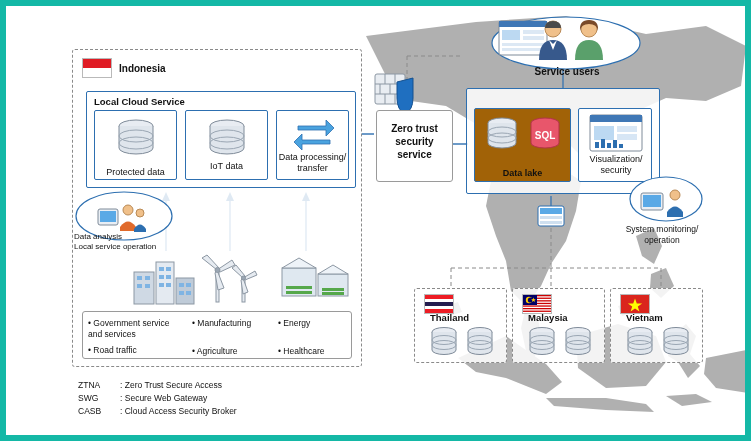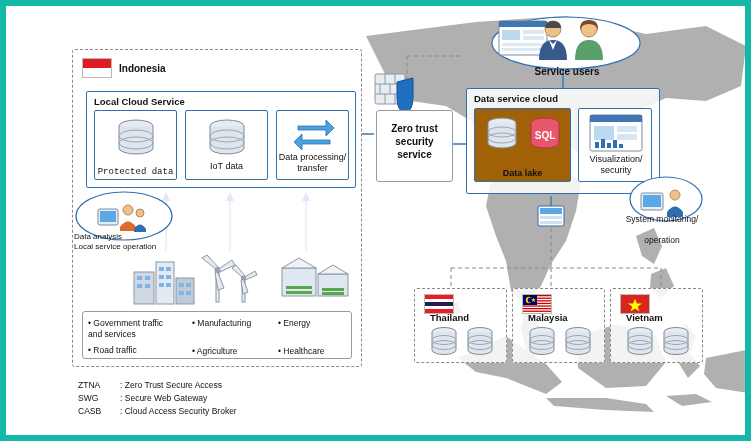--- a/index.html
+++ b/index.html
@@ -139,21 +139,21 @@
   <div class="lbl l b" style="left:88px;top:90px;width:200px;font-size:9.5px;">Local Cloud Service</div>
 
   <div class="box solid-blue" style="left:88px;top:104px;width:83px;height:70px;background:#ffffff;">
     <svg width="56" height="42" style="position:absolute;left:13px;top:6px;">
       <ellipse cx="28" cy="9" rx="17" ry="6" fill="#e8ecf2" stroke="#7f8b99"></ellipse>
       <path d="M11 9 L11 31 A17 6 0 0 0 45 31 L45 9" fill="#dfe5ec" stroke="#7f8b99"></path>
       <ellipse cx="28" cy="19" rx="17" ry="6" fill="none" stroke="#9aa6b3"></ellipse>
       <ellipse cx="28" cy="26" rx="17" ry="6" fill="none" stroke="#9aa6b3"></ellipse>
     </svg>
   </div>
-  <div class="lbl" style="left:88px;top:161px;width:83px;font-family:Liberation Mono, monospace;">Protected data</div>
+  <div class="lbl" style="left:88px;top:161px;width:83px;">Protected data</div>
 
   <div class="box solid-blue" style="left:179px;top:104px;width:83px;height:70px;background:#ffffff;">
     <svg width="56" height="42" style="position:absolute;left:13px;top:6px;">
       <ellipse cx="28" cy="9" rx="17" ry="6" fill="#e8ecf2" stroke="#7f8b99"></ellipse>
       <path d="M11 9 L11 31 A17 6 0 0 0 45 31 L45 9" fill="#dfe5ec" stroke="#7f8b99"></path>
       <ellipse cx="28" cy="19" rx="17" ry="6" fill="none" stroke="#9aa6b3"></ellipse>
       <ellipse cx="28" cy="26" rx="17" ry="6" fill="none" stroke="#9aa6b3"></ellipse>
     </svg>
   </div>
   <div class="lbl" style="left:179px;top:155px;width:83px;">IoT data</div>
@@ -227,21 +227,21 @@
       <rect x="8" y="32" width="26" height="3"></rect>
       <rect x="8" y="37" width="26" height="3"></rect>
       <rect x="44" y="34" width="22" height="3"></rect>
       <rect x="44" y="38" width="22" height="3"></rect>
     </g>
   </svg>
 
   <div class="box solid-gray" style="left:76px;top:305px;width:270px;height:48px;background:#ffffff;"></div>
   <div class="bullets" style="left:82px;top:312px;width:262px;height:40px;">
     <div class="col" style="left:0px;top:0px;">
-      <div class="li">• Government traffic</div>
+      <div class="li">• Government service</div>
       <div class="li">   and services</div>
       <div class="li" style="margin-top:6px;">• Road traffic</div>
     </div>
     <div class="col" style="left:104px;top:0px;">
       <div class="li">• Manufacturing</div>
       <div class="li" style="margin-top:17px;">• Agriculture</div>
     </div>
     <div class="col" style="left:190px;top:0px;">
       <div class="li">• Energy</div>
       <div class="li" style="margin-top:17px;">• Healthcare</div>
@@ -262,21 +262,20 @@
         <line x1="22" y1="26" x2="22" y2="36"></line>
     </g>
     <path d="M24 14 L40 10 L40 30 Q40 42 32 46 Q24 42 24 30 Z" fill="#1f6fc0" stroke="#14508f"></path>
   </svg>
   <div class="box solid-gray" style="left:370px;top:104px;width:77px;height:72px;background:#ffffff;"></div>
   <div class="shield-lbl" style="left:370px;top:116px;width:77px;white-space:pre-line;">Zero trust
 security
 service</div>
 
   <div class="box solid-blue" style="left:460px;top:82px;width:194px;height:106px;"></div>
-  <div class="lbl l b" style="left:468px;top:87px;width:180px;font-size:9.5px;">Data service cloud</div>
 
   <div class="box solid-blue" style="left:468px;top:102px;width:97px;height:74px;background:#a16207;">
     <svg width="44" height="40" style="position:absolute;left:5px;top:6px;">
       <ellipse cx="22" cy="8" rx="14" ry="5" fill="#e8ecf2" stroke="#7f8b99"></ellipse>
       <path d="M8 8 L8 28 A14 5 0 0 0 36 28 L36 8" fill="#dfe5ec" stroke="#7f8b99"></path>
       <ellipse cx="22" cy="17" rx="14" ry="5" fill="none" stroke="#9aa6b3"></ellipse>
       <ellipse cx="22" cy="23" rx="14" ry="5" fill="none" stroke="#9aa6b3"></ellipse>
     </svg>
     <svg width="44" height="40" style="position:absolute;left:48px;top:6px;">
       <ellipse cx="22" cy="8" rx="14" ry="5" fill="#e8566b" stroke="#b13347"></ellipse>
@@ -307,21 +306,21 @@
 
   <svg width="76" height="54" style="position:absolute;left:622px;top:166px;">
     <ellipse cx="38" cy="27" rx="36" ry="22" fill="#ffffff" stroke="#2d6fb0" stroke-width="1.2"></ellipse>
   </svg>
   <svg width="52" height="34" style="position:absolute;left:634px;top:180px;">
     <rect x="1" y="7" width="22" height="17" rx="2" fill="#e9eef4" stroke="#7f8b99"></rect>
     <rect x="3" y="9" width="18" height="12" fill="#5aa9e6"></rect>
     <circle cx="35" cy="9" r="5" fill="#f0c08a" stroke="#b98a56"></circle>
     <path d="M27 26 Q35 15 43 26 L43 31 L27 31 Z" fill="#2d6fb0"></path>
   </svg>
-  <div class="lbl" style="left:596px;top:208px;width:120px;font-size:8.5px;">System monitoring/</div>
+  <div class="lbl" style="left:596px;top:218px;width:120px;font-size:8.5px;">System monitoring/</div>
   <div class="lbl" style="left:596px;top:229px;width:120px;font-size:8.5px;">operation</div>
 
   <svg width="152" height="58" style="position:absolute;left:484px;top:8px;">
     <ellipse cx="76" cy="29" rx="74" ry="26" fill="#ffffff" stroke="#2d6fb0" stroke-width="1.2"></ellipse>
   </svg>
   <svg width="52" height="40" style="position:absolute;left:492px;top:14px;">
     <rect x="1" y="1" width="48" height="34" rx="2" fill="#ffffff" stroke="#7f8b99"></rect>
     <rect x="1" y="1" width="48" height="6" fill="#3f77b5"></rect>
     <rect x="4" y="10" width="18" height="10" fill="#bcd9f2"></rect>
     <rect x="25" y="10" width="21" height="4" fill="#dce8f4"></rect>

